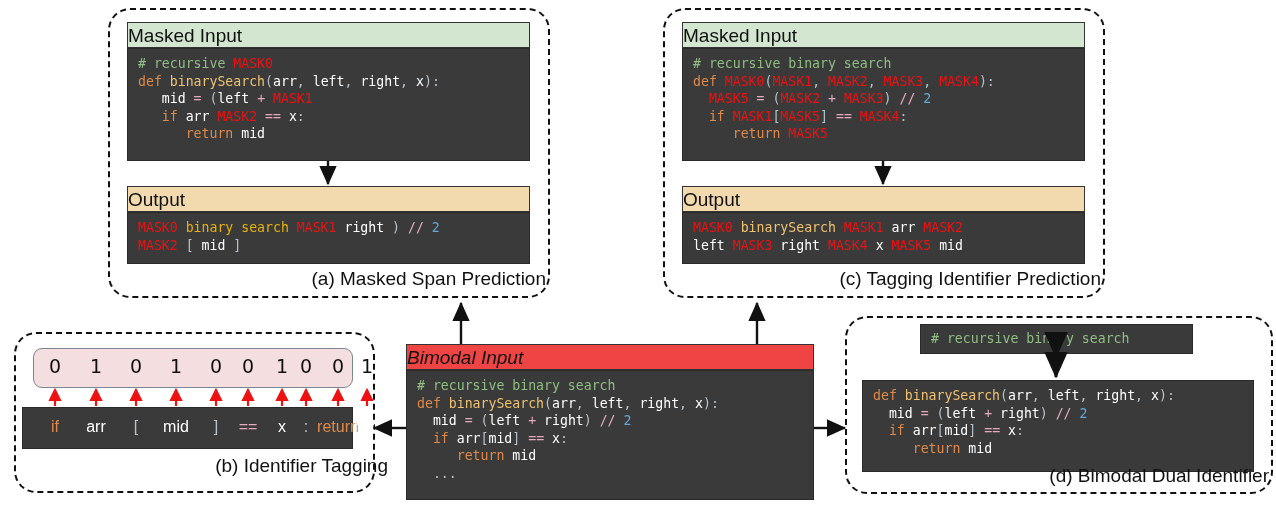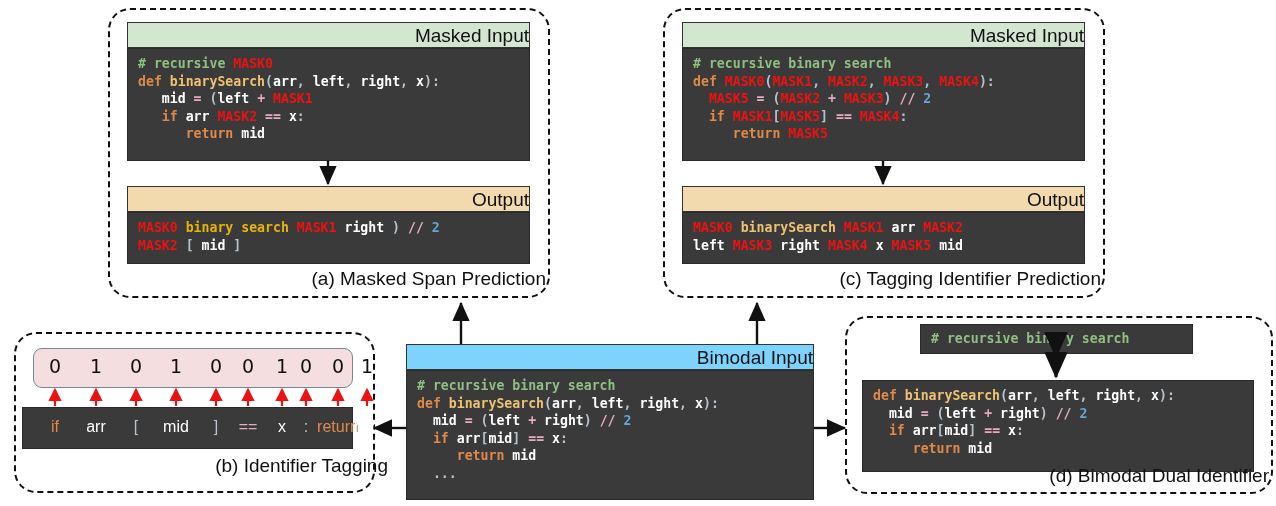--- a/index.html
+++ b/index.html
@@ -5,29 +5,29 @@
   html,body{margin:0;padding:0;background:#ffffff;}
   body{width:1276px;height:506px;position:relative;overflow:hidden;
        font-family:"Liberation Sans",sans-serif;}
 
   .dashbox{position:absolute;border:2.5px dashed #111;border-radius:22px;background:#fff;}
 
   .panel-caption{position:absolute;text-align:right;font-size:19px;color:#111;
        font-family:"Liberation Sans",sans-serif;white-space:nowrap;}
 
   .hdr{position:absolute;box-sizing:border-box;border:1.6px solid #333;
-       text-align:right;font-size:19px;color:#111;line-height:1.35;
+       text-align:left;font-size:19px;color:#111;line-height:1.35;
        font-family:"Liberation Sans",sans-serif;}
   .hdr-green{background:#d3e6d0;}
   .hdr-tan{background:#f2d9ae;}
-  .hdr-blue{background:#7dd3fc;}
+  .hdr-blue{background:#ef4444;font-style:italic;}
 
   .code{position:absolute;box-sizing:border-box;background:#3a3a3a;
         border:1.6px solid #2a2a2a;
-        font-family:"DejaVu Sans Mono",monospace;font-weight:bold;
+        font-family:"DejaVu Sans Mono",monospace;font-weight:normal;
         font-size:13.2px;line-height:17.6px;color:#ffffff;
         padding:6px 0 6px 10px;white-space:pre;overflow:hidden;}
 
   
   .c-com{color:#8fbf82;}
   .c-kw{color:#e08a4a;}
   .c-fn{color:#efc272;}
   .c-op{color:#e6a9c0;}
   .c-num{color:#64a8d8;}
   .c-punc{color:#b6c2cc;}

